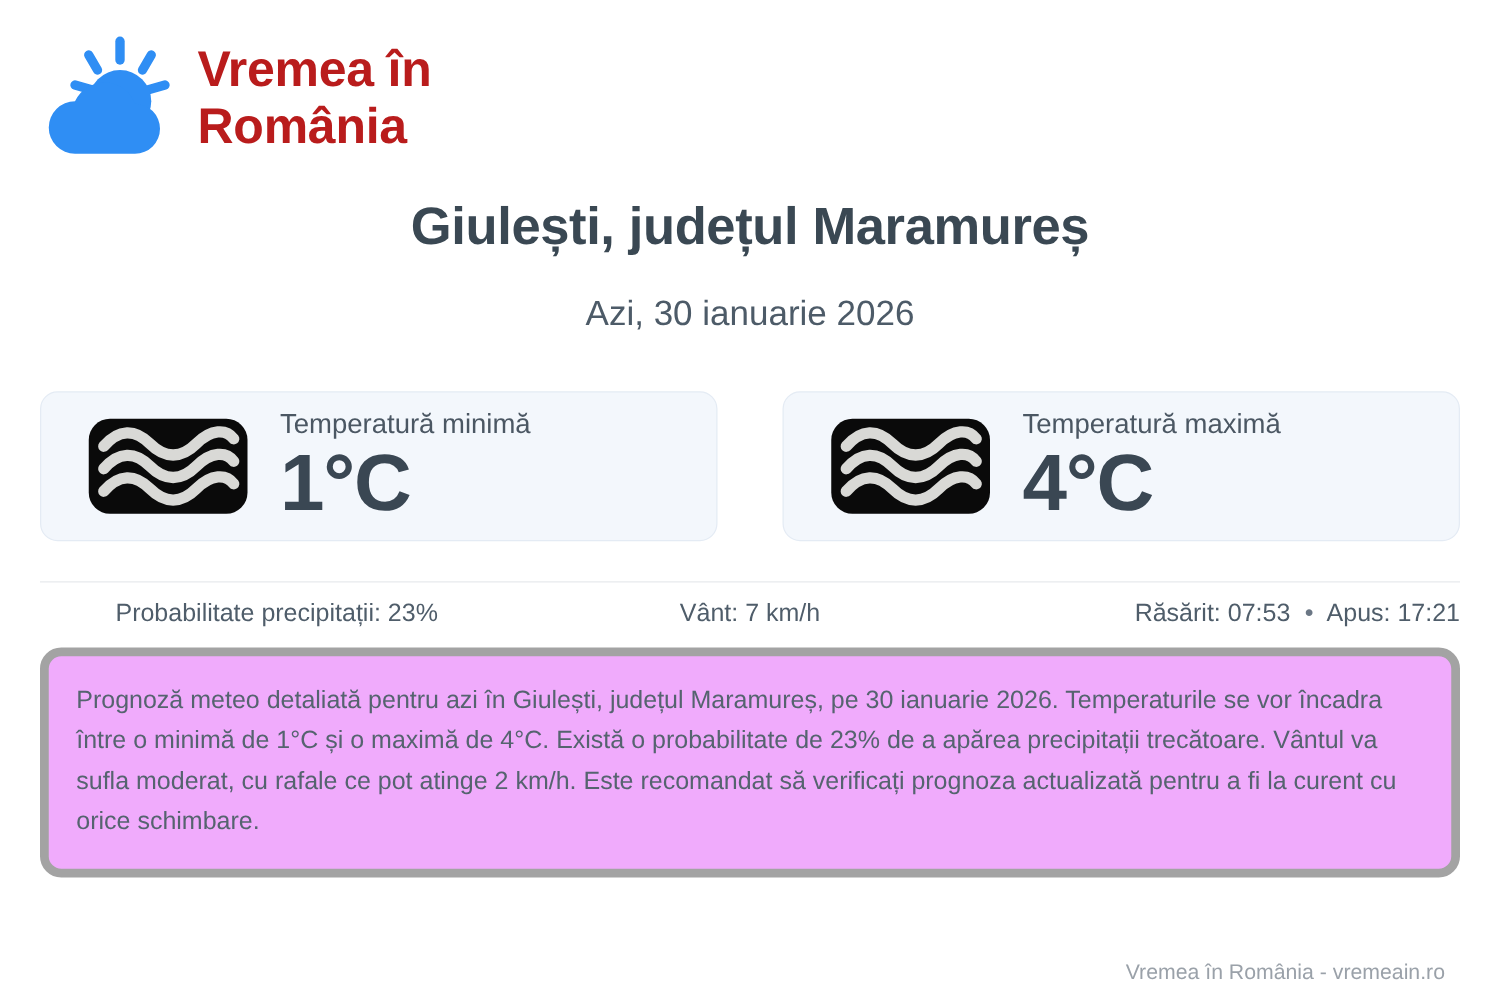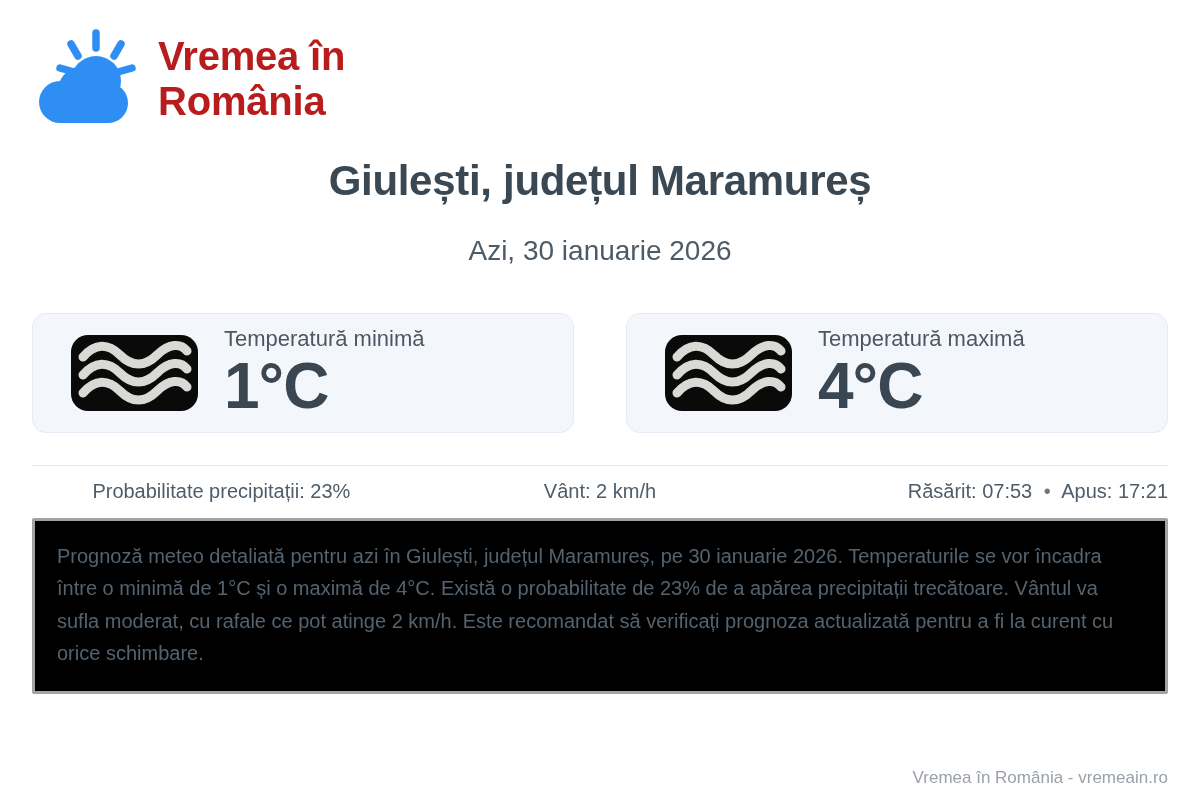--- a/index.html
+++ b/index.html
@@ -129,37 +129,37 @@
   .stat.left   { text-align: center; }
   .stat.center { text-align: center; }
   .stat.right  { text-align: right; white-space: nowrap; }
   .stat .sep-dot {
     padding: 0 6px;
     color: #6b7785;
   }
 
   
   .desc-box {
-    background: #000000;
-    border: 3px solid #a3a3a3;
-    border-radius: 2px;
+    background: #f0abfc;
+    border: 7px solid #a3a3a3;
+    border-radius: 17px;
     padding: 19px 22px 21px 22px;
     box-sizing: border-box;
   }
   .desc-text {
     font-size: 20px;
     line-height: 1.62;
     color: #55636f;
     margin: 0;
   }
 
   
   .footer {
     position: absolute;
-    right: 32px;
+    right: 44px;
     bottom: 12px;
     font-size: 17px;
     color: #9aa1a9;
     text-align: right;
   }
 </style>
 </head>
 <body>
 
 <div class="page">
@@ -214,21 +214,21 @@
         <div class="card-value">4°C</div>
       </div>
     </div>
 
   </div>
 
   <div class="divider"></div>
 
   <div class="stats">
     <div class="stat left">Probabilitate precipitații: 23%</div>
-    <div class="stat center">Vânt: 2 km/h</div>
+    <div class="stat center">Vânt: 7 km/h</div>
     <div class="stat right">
       <span>Răsărit: 07:53</span>
       <span class="sep-dot">•</span>
       <span>Apus: 17:21</span>
     </div>
   </div>
 
   <div class="desc-box">
     <p class="desc-text">Prognoză meteo detaliată pentru azi în Giulești, județul Maramureș, pe 30 ianuarie 2026. Temperaturile se vor încadra între o minimă de 1°C și o maximă de 4°C. Există o probabilitate de 23% de a apărea precipitații trecătoare. Vântul va sufla moderat, cu rafale ce pot atinge 2 km/h. Este recomandat să verificați prognoza actualizată pentru a fi la curent cu orice schimbare.</p>
   </div>

